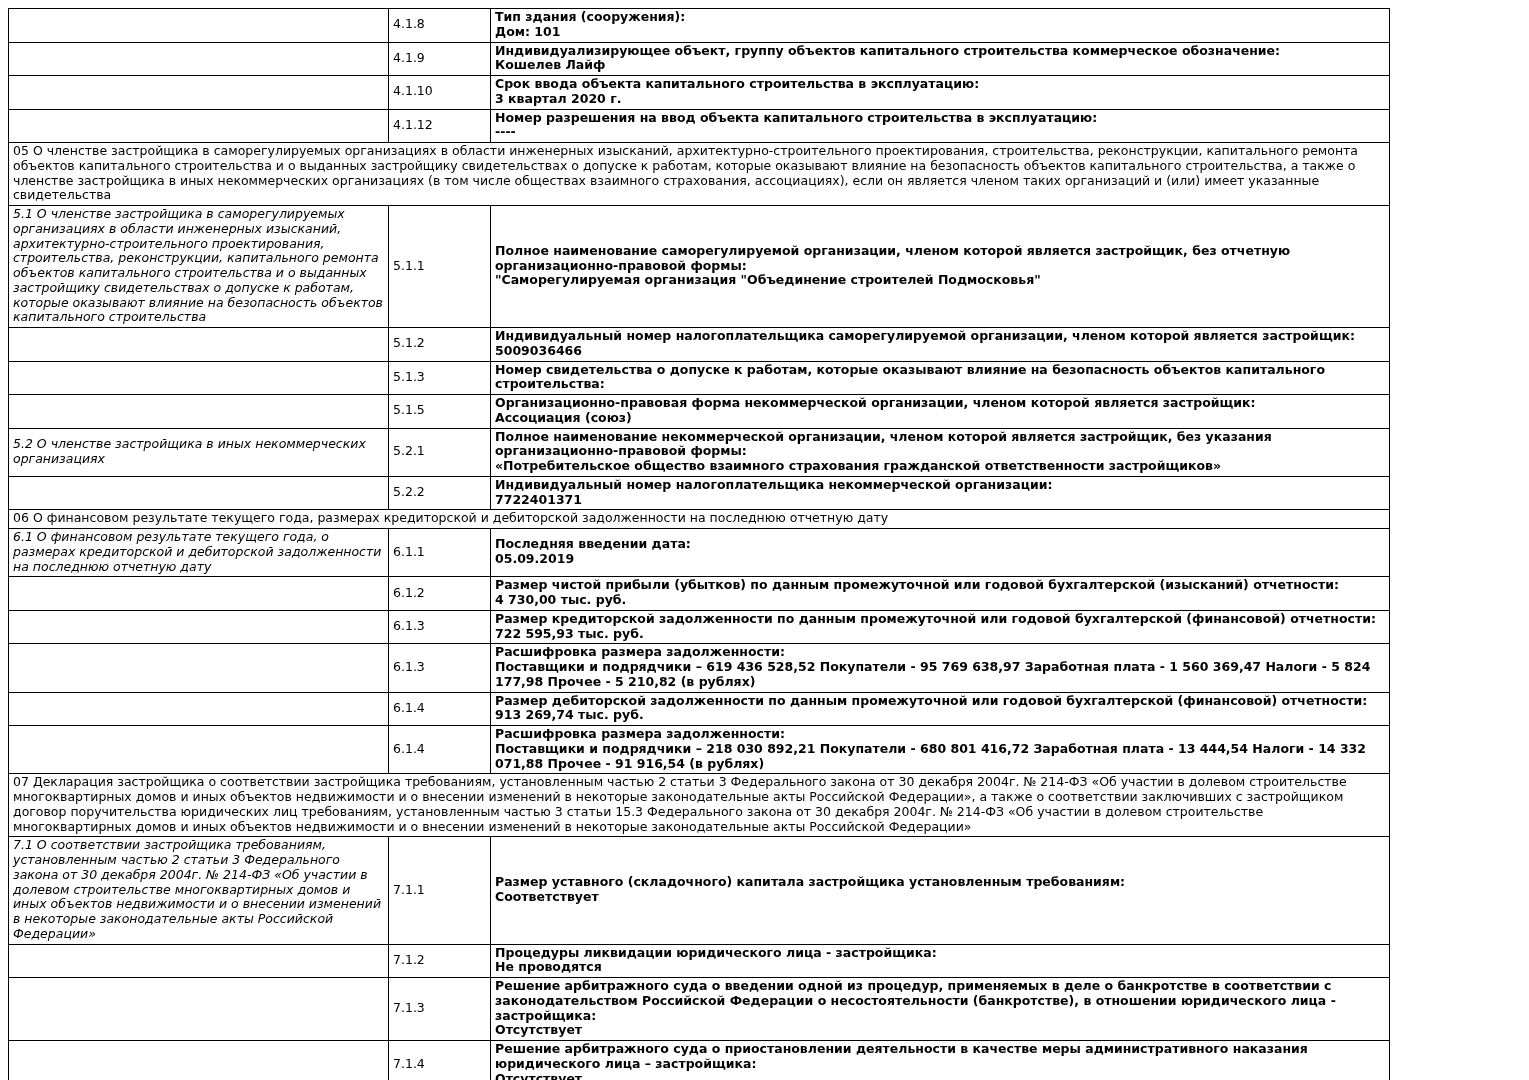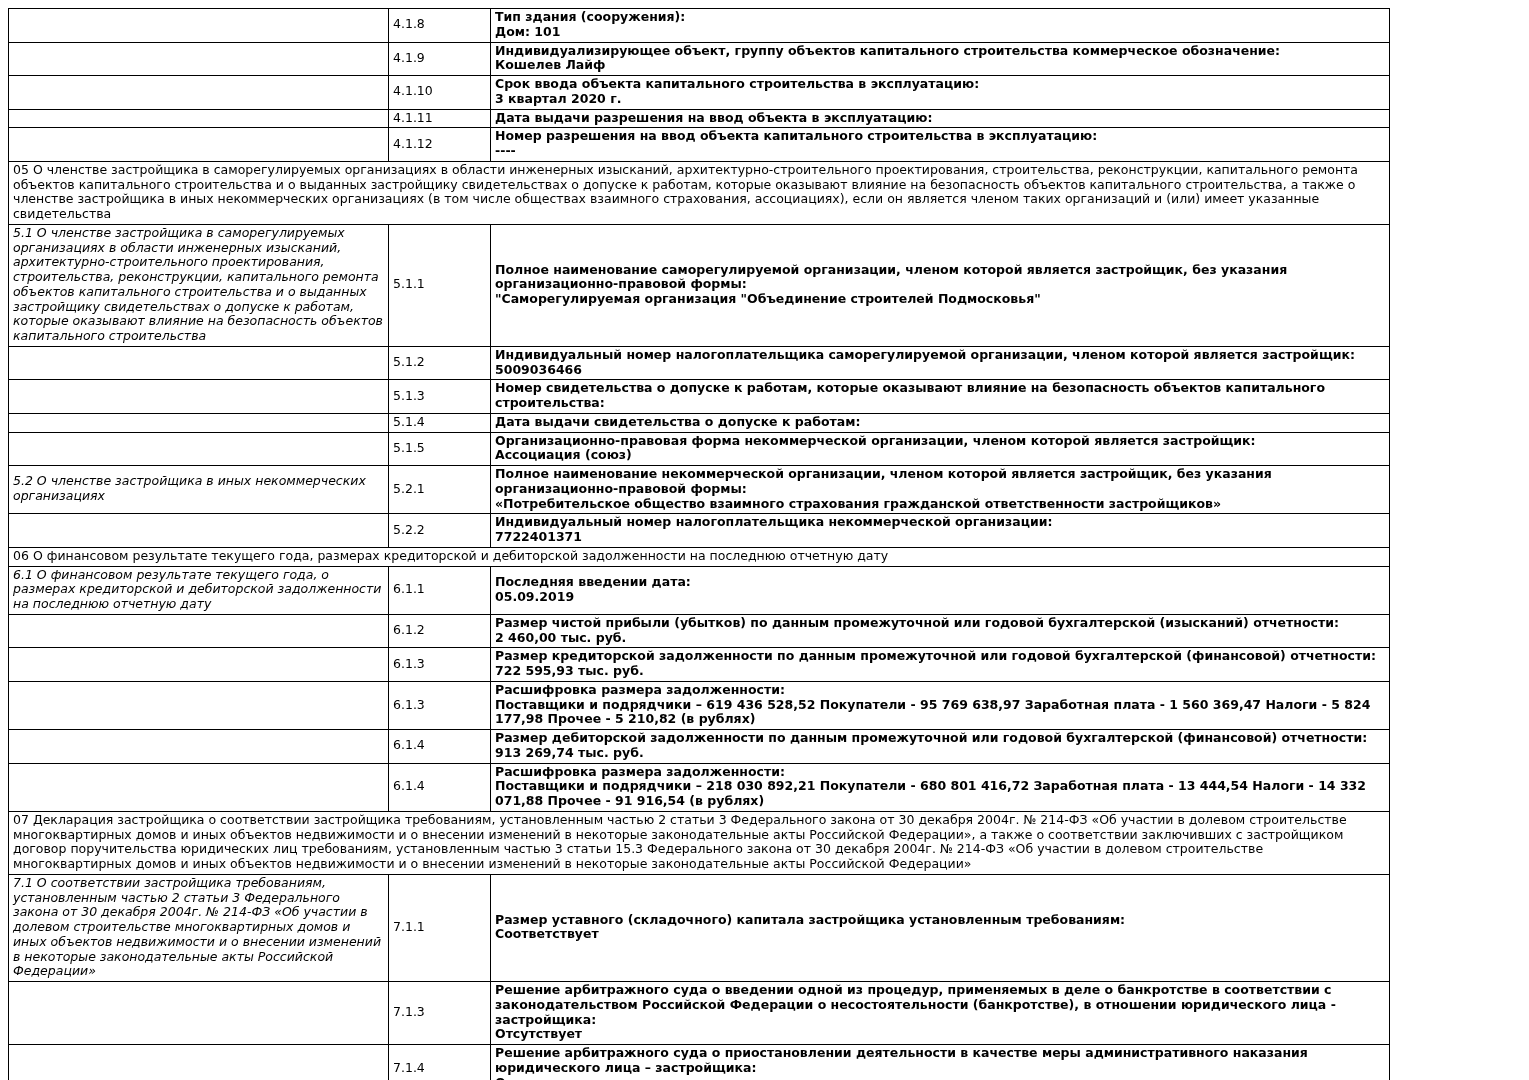--- a/index.html
+++ b/index.html
@@ -81,68 +81,54 @@
       <tr>
         <td class="left"></td>
         <td class="num">4.1.10</td>
         <td class="content">
           <div class="lbl">Срок ввода объекта капитального строительства в эксплуатацию:</div>
           <div class="val">3 квартал 2020 г.</div>
         </td>
       </tr>
       <tr>
         <td class="left"></td>
-        <td class="num">4.1.11</td>
-        <td class="content">
-          <div class="lbl">Дата выдачи разрешения на ввод объекта в эксплуатацию:</div>
-        </td>
-      </tr>
-      <tr>
-        <td class="left"></td>
         <td class="num">4.1.12</td>
         <td class="content">
           <div class="lbl">Номер разрешения на ввод объекта капитального строительства в эксплуатацию:</div>
           <div class="lbl">----</div>
         </td>
       </tr>
       <tr>
         <td colspan="3" class="section">05 О членстве застройщика в саморегулируемых организациях в области инженерных изысканий, архитектурно-строительного проектирования, строительства, реконструкции, капитального ремонта объектов капитального строительства и о выданных застройщику свидетельствах о допуске к работам, которые оказывают влияние на безопасность объектов капитального строительства, а также о членстве застройщика в иных некоммерческих организациях (в том числе обществах взаимного страхования, ассоциациях), если он является членом таких организаций и (или) имеет указанные свидетельства</td>
       </tr>
       <tr>
         <td class="left">5.1 О членстве застройщика в саморегулируемых организациях в области инженерных изысканий, архитектурно-строительного проектирования, строительства, реконструкции, капитального ремонта объектов капитального строительства и о выданных застройщику свидетельствах о допуске к работам, которые оказывают влияние на безопасность объектов капитального строительства</td>
         <td class="num">5.1.1</td>
         <td class="content">
-          <div class="lbl">Полное наименование саморегулируемой организации, членом которой является застройщик, без указания организационно-правовой формы:</div>
+          <div class="lbl">Полное наименование саморегулируемой организации, членом которой является застройщик, без отчетную организационно-правовой формы:</div>
           <div class="val">"Саморегулируемая организация "Объединение строителей Подмосковья"</div>
         </td>
       </tr>
       <tr>
         <td class="left"></td>
         <td class="num">5.1.2</td>
         <td class="content">
           <div class="lbl">Индивидуальный номер налогоплательщика саморегулируемой организации, членом которой является застройщик:</div>
           <div class="lbl">5009036466</div>
         </td>
       </tr>
       <tr>
         <td class="left"></td>
         <td class="num">5.1.3</td>
         <td class="content">
           <div class="lbl">Номер свидетельства о допуске к работам, которые оказывают влияние на безопасность объектов капитального строительства:</div>
         </td>
       </tr>
       <tr>
         <td class="left"></td>
-        <td class="num">5.1.4</td>
-        <td class="content">
-          <div class="lbl">Дата выдачи свидетельства о допуске к работам:</div>
-        </td>
-      </tr>
-      <tr>
-        <td class="left"></td>
         <td class="num">5.1.5</td>
         <td class="content">
           <div class="lbl">Организационно-правовая форма некоммерческой организации, членом которой является застройщик:</div>
           <div class="val">Ассоциация (союз)</div>
         </td>
       </tr>
       <tr>
         <td class="left">5.2 О членстве застройщика в иных некоммерческих организациях</td>
         <td class="num">5.2.1</td>
         <td class="content">
@@ -167,21 +153,21 @@
         <td class="content">
           <div class="lbl">Последняя введении дата:</div>
           <div class="val">05.09.2019</div>
         </td>
       </tr>
       <tr>
         <td class="left"></td>
         <td class="num">6.1.2</td>
         <td class="content">
           <div class="lbl">Размер чистой прибыли (убытков) по данным промежуточной или годовой бухгалтерской (изысканий) отчетности:</div>
-          <div class="val">2 460,00 тыс. руб.</div>
+          <div class="val">4 730,00 тыс. руб.</div>
         </td>
       </tr>
       <tr>
         <td class="left"></td>
         <td class="num">6.1.3</td>
         <td class="content">
           <div class="lbl">Размер кредиторской задолженности по данным промежуточной или годовой бухгалтерской (финансовой) отчетности:</div>
           <div class="val">722 595,93 тыс. руб.</div>
         </td>
       </tr>
@@ -211,20 +197,28 @@
       </tr>
       <tr>
         <td colspan="3" class="section">07 Декларация застройщика о соответствии застройщика требованиям, установленным частью 2 статьи 3 Федерального закона от 30 декабря 2004г. № 214-ФЗ «Об участии в долевом строительстве многоквартирных домов и иных объектов недвижимости и о внесении изменений в некоторые законодательные акты Российской Федерации», а также о соответствии заключивших с застройщиком договор поручительства юридических лиц требованиям, установленным частью 3 статьи 15.3 Федерального закона от 30 декабря 2004г. № 214-ФЗ «Об участии в долевом строительстве многоквартирных домов и иных объектов недвижимости и о внесении изменений в некоторые законодательные акты Российской Федерации»</td>
       </tr>
       <tr>
         <td class="left">7.1 О соответствии застройщика требованиям, установленным частью 2 статьи 3 Федерального закона от 30 декабря 2004г. № 214-ФЗ «Об участии в долевом строительстве многоквартирных домов и иных объектов недвижимости и о внесении изменений в некоторые законодательные акты Российской Федерации»</td>
         <td class="num">7.1.1</td>
         <td class="content">
           <div class="lbl">Размер уставного (складочного) капитала застройщика установленным требованиям:</div>
           <div class="val">Соответствует</div>
+        </td>
+      </tr>
+      <tr>
+        <td class="left"></td>
+        <td class="num">7.1.2</td>
+        <td class="content">
+          <div class="lbl">Процедуры ликвидации юридического лица - застройщика:</div>
+          <div class="val">Не проводятся</div>
         </td>
       </tr>
       <tr>
         <td class="left"></td>
         <td class="num">7.1.3</td>
         <td class="content">
           <div class="lbl">Решение арбитражного суда о введении одной из процедур, применяемых в деле о банкротстве в соответствии с законодательством Российской Федерации о несостоятельности (банкротстве), в отношении юридического лица - застройщика:</div>
           <div class="val">Отсутствует</div>
         </td>
       </tr>

